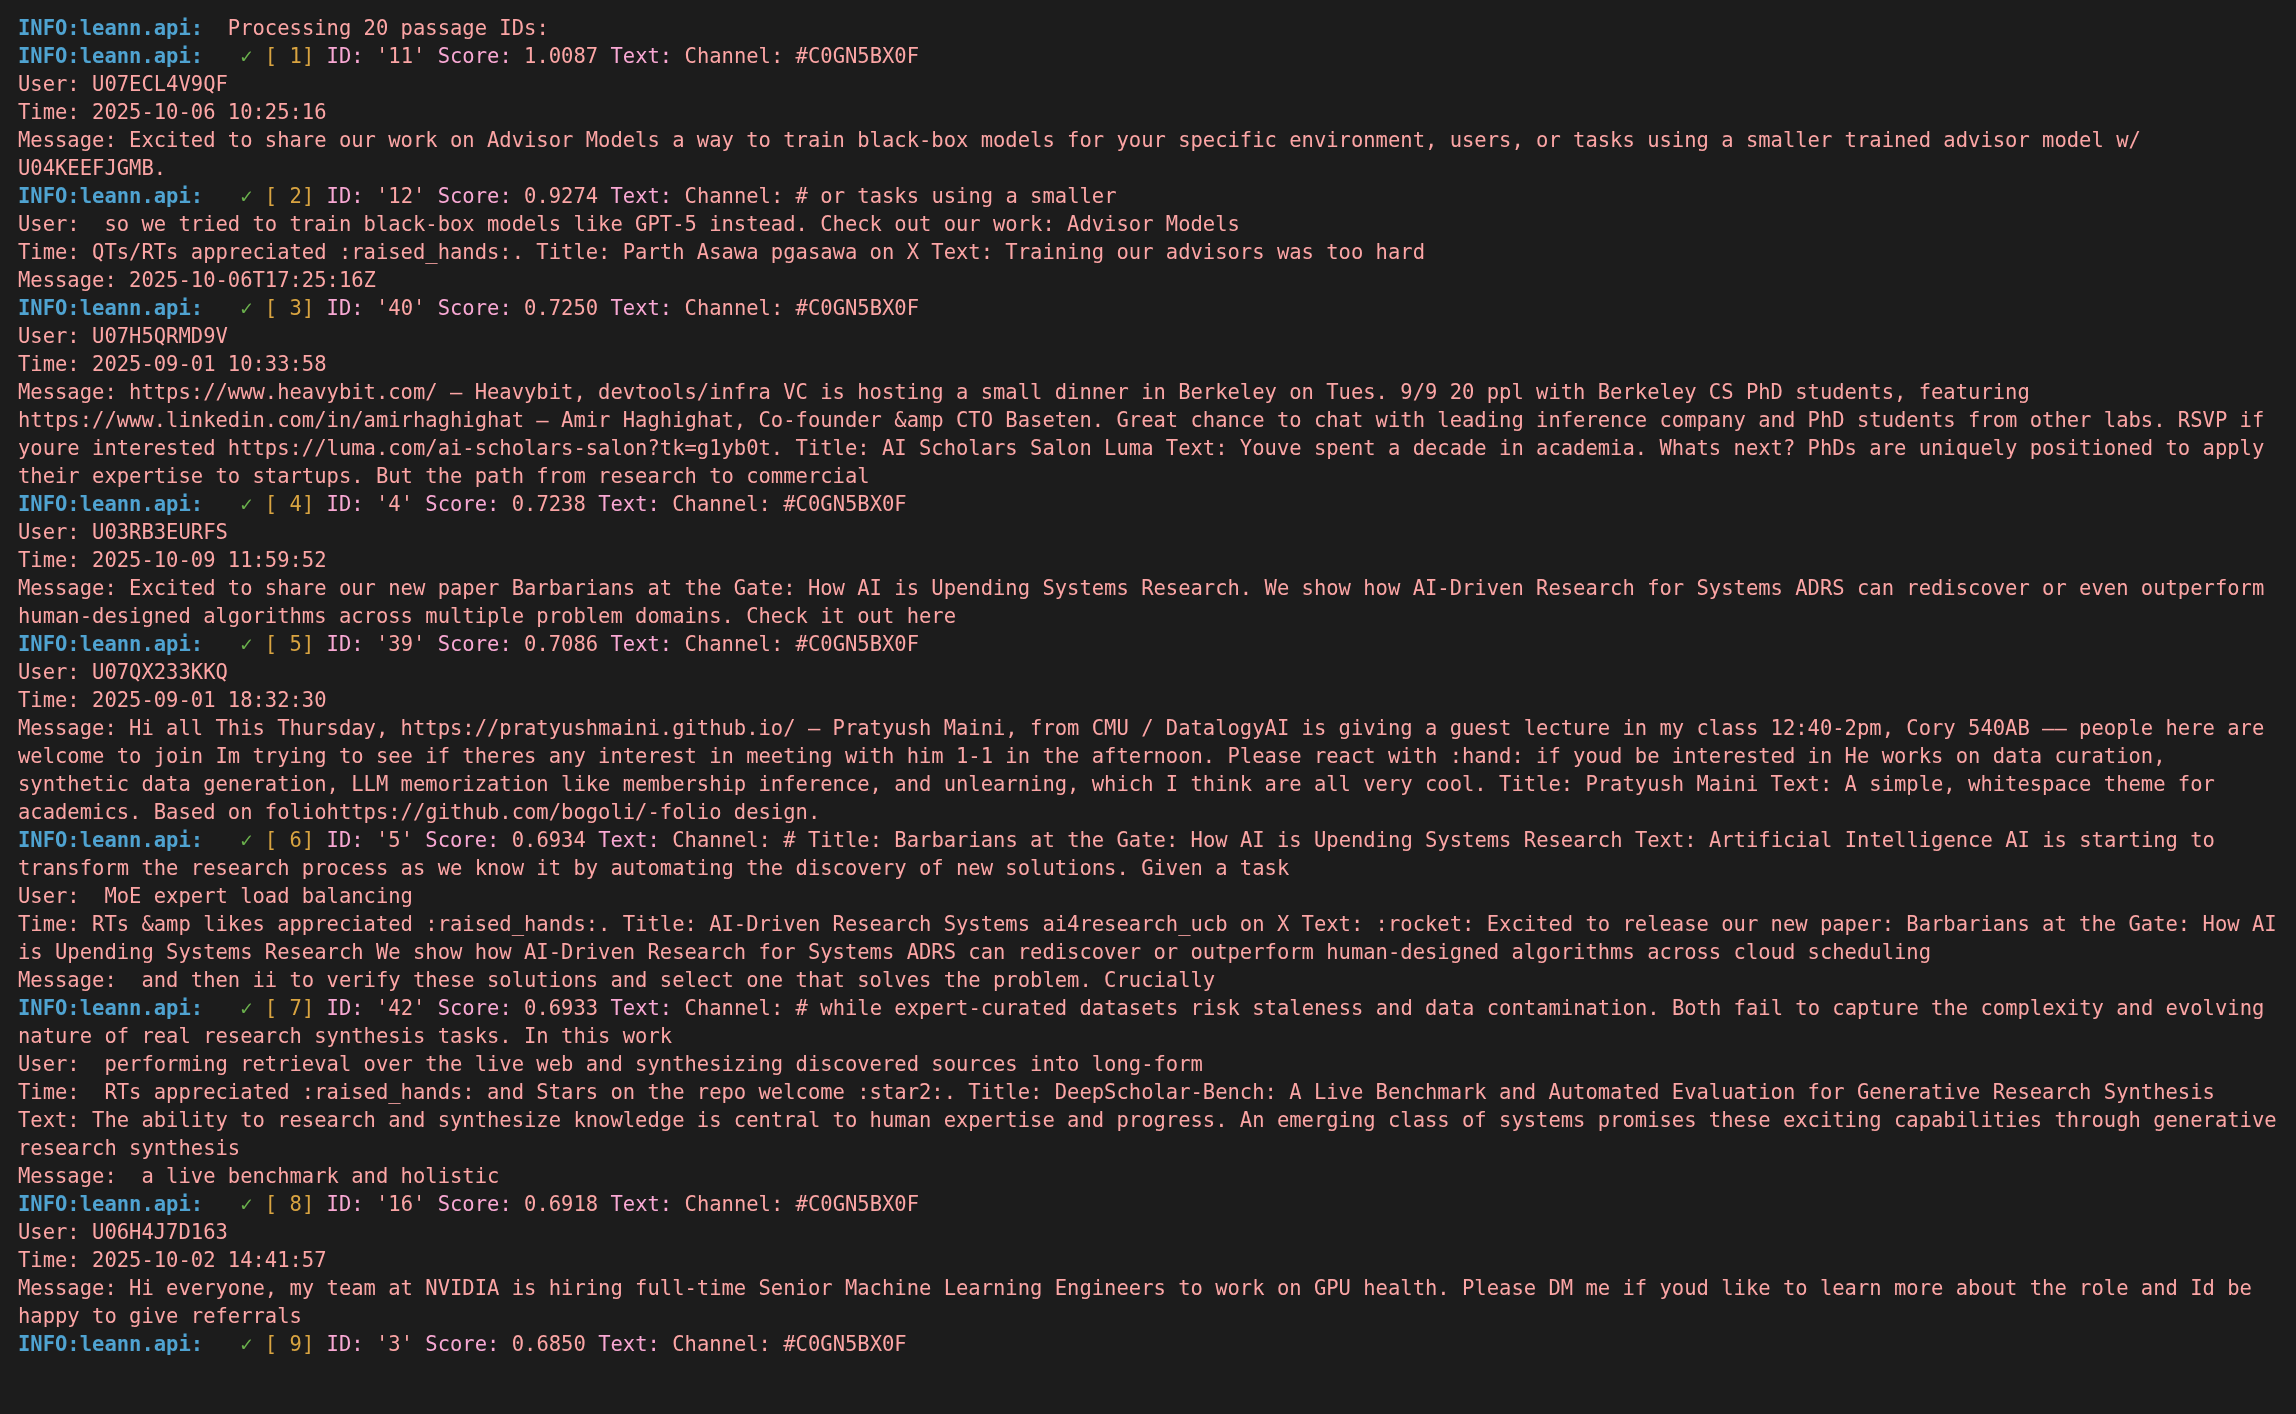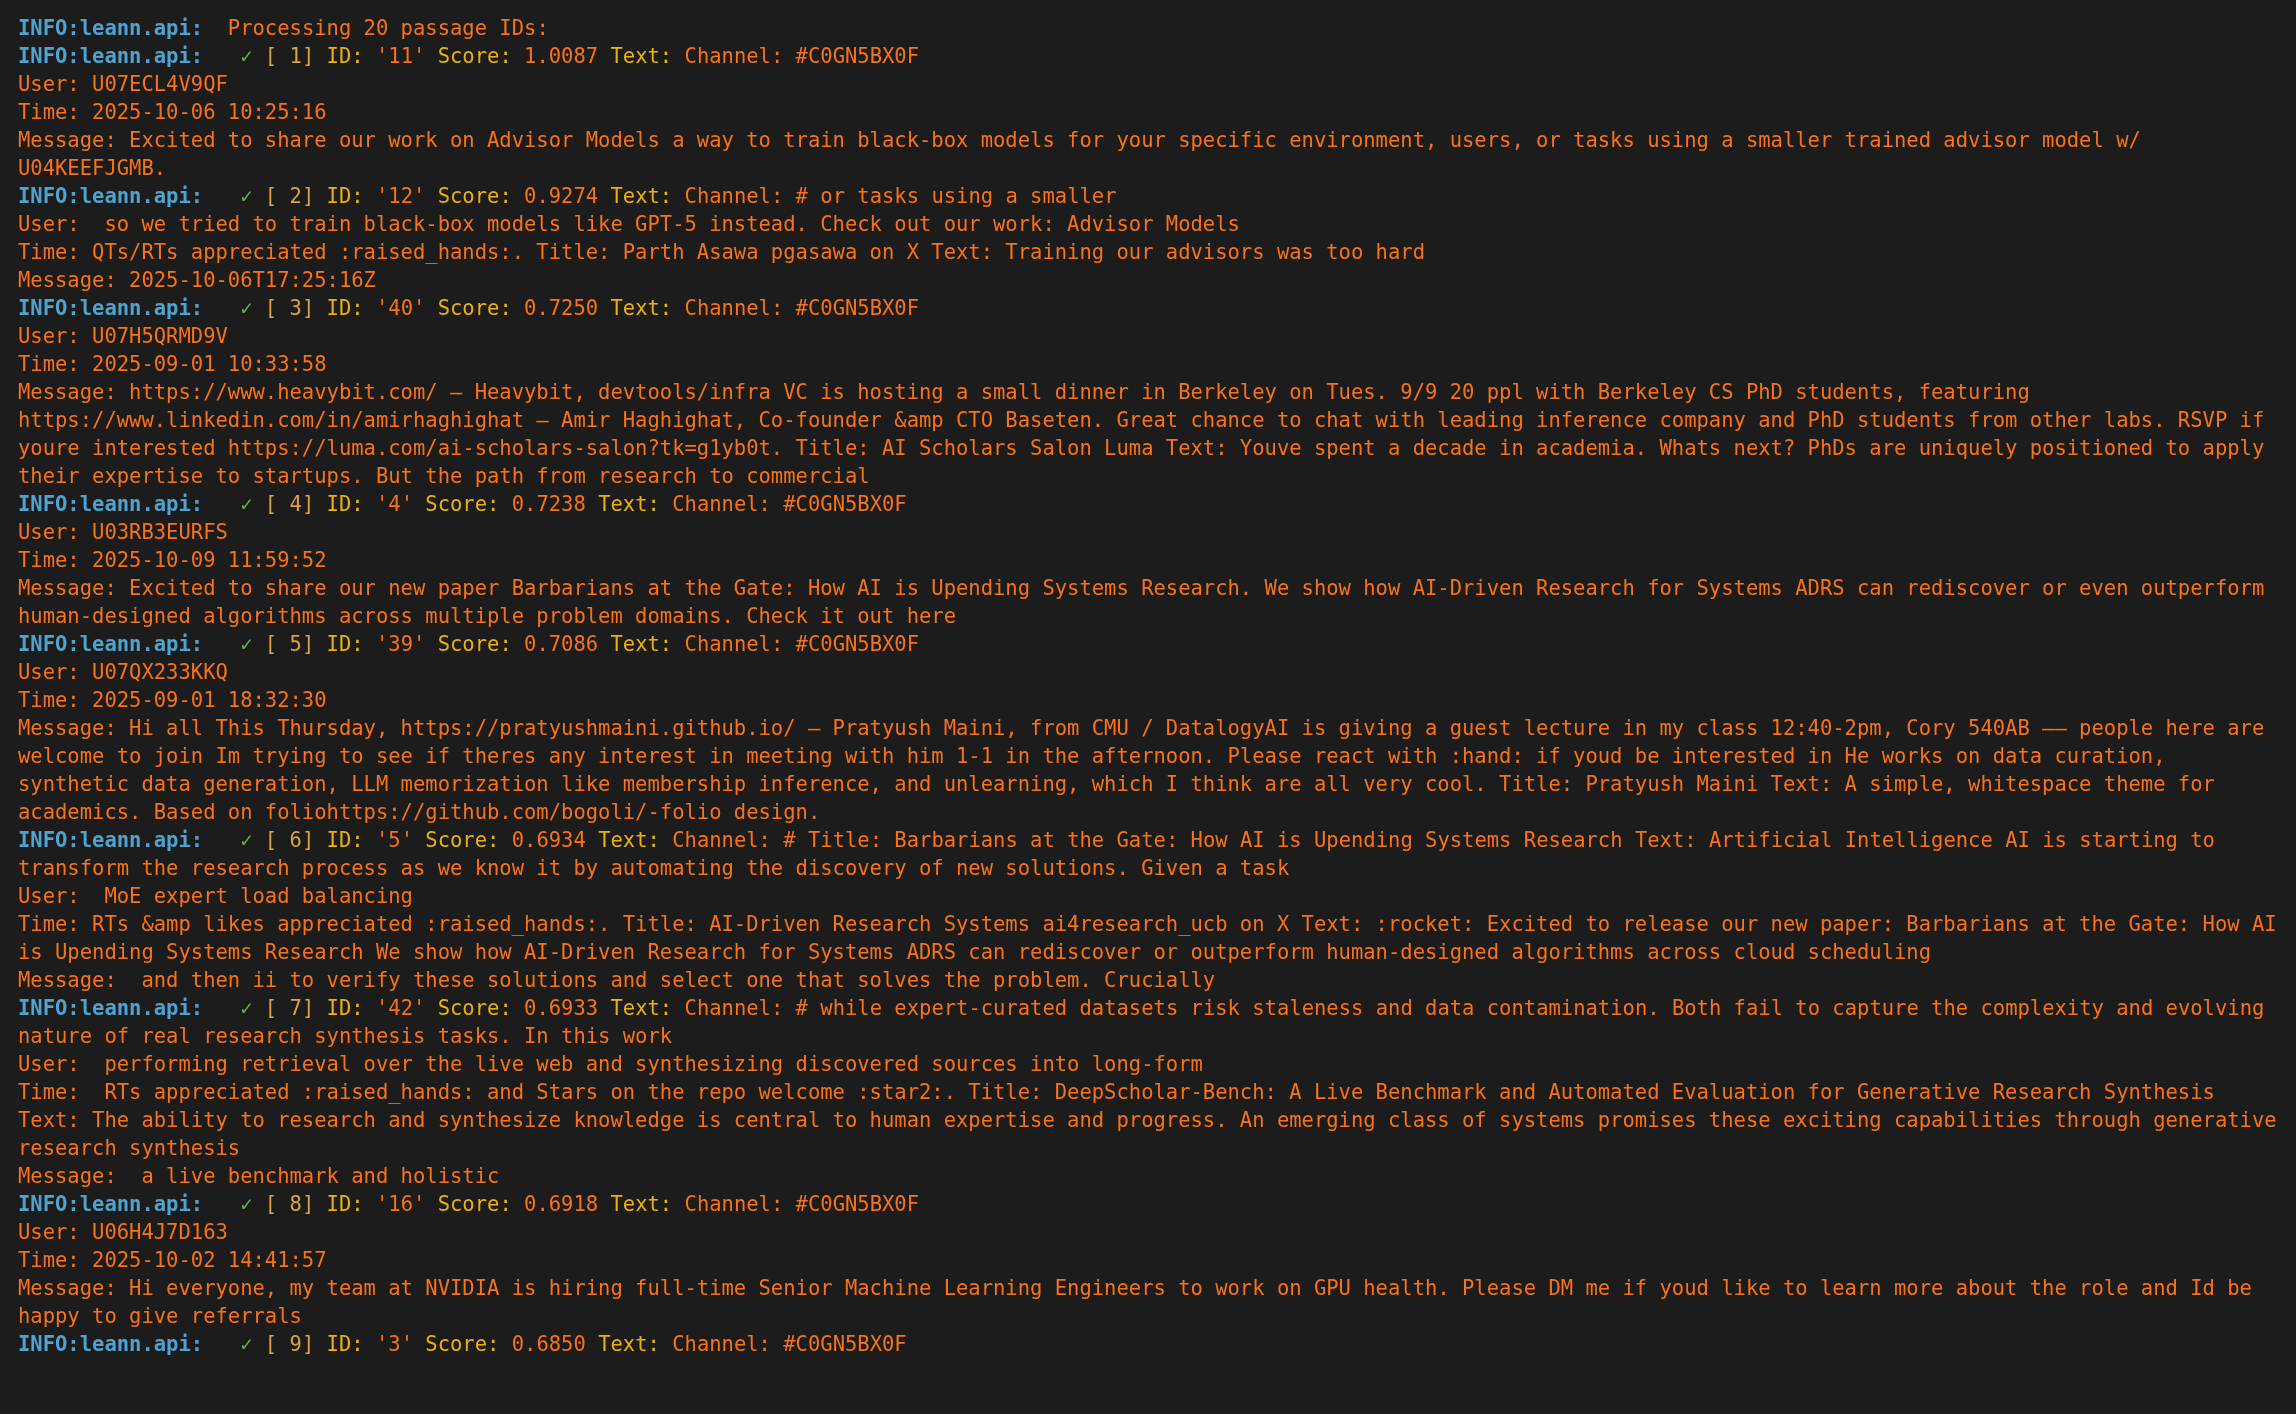--- a/index.html
+++ b/index.html
@@ -24,19 +24,19 @@
     word-break: break-word;
     letter-spacing: 0px;
   }
   .line { white-space: pre-wrap; }
   .seg { white-space: pre-wrap; }
   
   .c-default { color: #d4d4d4; }
   .c-info    { color: #4fa3d1; font-weight: bold; }
   .c-check   { color: #6ab04c; }
   .c-idx     { color: #d9a441; }
-  .c-key     { color: #eab308; text-align: center; }
-  .c-white   { color: #f97316; }
+  .c-key     { color: #f9a8d4; text-align: center; }
+  .c-white   { color: #fca5a5; }
 </style>
 </head>
 <body>
 
 <div id="terminal"><div class="line"><span class="seg c-info">INFO:leann.api:</span><span class="seg c-white">  Processing 20 passage IDs:</span></div><div class="line"><span class="seg c-info">INFO:leann.api:</span><span class="seg c-default">   </span><span class="seg c-check">✓</span><span class="seg c-default"> </span><span class="seg c-idx">[ 1]</span><span class="seg c-default"> </span><span class="seg c-key">ID:</span><span class="seg c-white"> '11' </span><span class="seg c-key">Score:</span><span class="seg c-white"> 1.0087 </span><span class="seg c-key">Text:</span><span class="seg c-white"> Channel: #C0GN5BX0F</span></div><div class="line"><span class="seg c-white">User: U07ECL4V9QF</span></div><div class="line"><span class="seg c-white">Time: 2025-10-06 10:25:16</span></div><div class="line"><span class="seg c-white">Message: Excited to share our work on Advisor Models a way to train black-box models for your specific environment, users, or tasks using a smaller trained advisor model w/ U04KEEFJGMB.</span></div><div class="line"><span class="seg c-info">INFO:leann.api:</span><span class="seg c-default">   </span><span class="seg c-check">✓</span><span class="seg c-default"> </span><span class="seg c-idx">[ 2]</span><span class="seg c-default"> </span><span class="seg c-key">ID:</span><span class="seg c-white"> '12' </span><span class="seg c-key">Score:</span><span class="seg c-white"> 0.9274 </span><span class="seg c-key">Text:</span><span class="seg c-white"> Channel: # or tasks using a smaller</span></div><div class="line"><span class="seg c-white">User:  so we tried to train black-box models like GPT-5 instead. Check out our work: Advisor Models</span></div><div class="line"><span class="seg c-white">Time: QTs/RTs appreciated :raised_hands:. Title: Parth Asawa pgasawa on X Text: Training our advisors was too hard</span></div><div class="line"><span class="seg c-white">Message: 2025-10-06T17:25:16Z</span></div><div class="line"><span class="seg c-info">INFO:leann.api:</span><span class="seg c-default">   </span><span class="seg c-check">✓</span><span class="seg c-default"> </span><span class="seg c-idx">[ 3]</span><span class="seg c-default"> </span><span class="seg c-key">ID:</span><span class="seg c-white"> '40' </span><span class="seg c-key">Score:</span><span class="seg c-white"> 0.7250 </span><span class="seg c-key">Text:</span><span class="seg c-white"> Channel: #C0GN5BX0F</span></div><div class="line"><span class="seg c-white">User: U07H5QRMD9V</span></div><div class="line"><span class="seg c-white">Time: 2025-09-01 10:33:58</span></div><div class="line"><span class="seg c-white">Message: https://www.heavybit.com/ — Heavybit, devtools/infra VC is hosting a small dinner in Berkeley on Tues. 9/9 20 ppl with Berkeley CS PhD students, featuring https://www.linkedin.com/in/amirhaghighat — Amir Haghighat, Co-founder &amp;amp CTO Baseten. Great chance to chat with leading inference company and PhD students from other labs. RSVP if youre interested https://luma.com/ai-scholars-salon?tk=g1yb0t. Title: AI Scholars Salon Luma Text: Youve spent a decade in academia. Whats next? PhDs are uniquely positioned to apply their expertise to startups. But the path from research to commercial</span></div><div class="line"><span class="seg c-info">INFO:leann.api:</span><span class="seg c-default">   </span><span class="seg c-check">✓</span><span class="seg c-default"> </span><span class="seg c-idx">[ 4]</span><span class="seg c-default"> </span><span class="seg c-key">ID:</span><span class="seg c-white"> '4' </span><span class="seg c-key">Score:</span><span class="seg c-white"> 0.7238 </span><span class="seg c-key">Text:</span><span class="seg c-white"> Channel: #C0GN5BX0F</span></div><div class="line"><span class="seg c-white">User: U03RB3EURFS</span></div><div class="line"><span class="seg c-white">Time: 2025-10-09 11:59:52</span></div><div class="line"><span class="seg c-white">Message: Excited to share our new paper Barbarians at the Gate: How AI is Upending Systems Research. We show how AI-Driven Research for Systems ADRS can rediscover or even outperform human-designed algorithms across multiple problem domains. Check it out here</span></div><div class="line"><span class="seg c-info">INFO:leann.api:</span><span class="seg c-default">   </span><span class="seg c-check">✓</span><span class="seg c-default"> </span><span class="seg c-idx">[ 5]</span><span class="seg c-default"> </span><span class="seg c-key">ID:</span><span class="seg c-white"> '39' </span><span class="seg c-key">Score:</span><span class="seg c-white"> 0.7086 </span><span class="seg c-key">Text:</span><span class="seg c-white"> Channel: #C0GN5BX0F</span></div><div class="line"><span class="seg c-white">User: U07QX233KKQ</span></div><div class="line"><span class="seg c-white">Time: 2025-09-01 18:32:30</span></div><div class="line"><span class="seg c-white">Message: Hi all This Thursday, https://pratyushmaini.github.io/ — Pratyush Maini, from CMU / DatalogyAI is giving a guest lecture in my class 12:40-2pm, Cory 540AB —— people here are welcome to join Im trying to see if theres any interest in meeting with him 1-1 in the afternoon. Please react with :hand: if youd be interested in He works on data curation, synthetic data generation, LLM memorization like membership inference, and unlearning, which I think are all very cool. Title: Pratyush Maini Text: A simple, whitespace theme for academics. Based on foliohttps://github.com/bogoli/-folio design.</span></div><div class="line"><span class="seg c-info">INFO:leann.api:</span><span class="seg c-default">   </span><span class="seg c-check">✓</span><span class="seg c-default"> </span><span class="seg c-idx">[ 6]</span><span class="seg c-default"> </span><span class="seg c-key">ID:</span><span class="seg c-white"> '5' </span><span class="seg c-key">Score:</span><span class="seg c-white"> 0.6934 </span><span class="seg c-key">Text:</span><span class="seg c-white"> Channel: # Title: Barbarians at the Gate: How AI is Upending Systems Research Text: Artificial Intelligence AI is starting to transform the research process as we know it by automating the discovery of new solutions. Given a task</span></div><div class="line"><span class="seg c-white">User:  MoE expert load balancing</span></div><div class="line"><span class="seg c-white">Time: RTs &amp;amp likes appreciated :raised_hands:. Title: AI-Driven Research Systems ai4research_ucb on X Text: :rocket: Excited to release our new paper: Barbarians at the Gate: How AI is Upending Systems Research We show how AI-Driven Research for Systems ADRS can rediscover or outperform human-designed algorithms across cloud scheduling</span></div><div class="line"><span class="seg c-white">Message:  and then ii to verify these solutions and select one that solves the problem. Crucially</span></div><div class="line"><span class="seg c-info">INFO:leann.api:</span><span class="seg c-default">   </span><span class="seg c-check">✓</span><span class="seg c-default"> </span><span class="seg c-idx">[ 7]</span><span class="seg c-default"> </span><span class="seg c-key">ID:</span><span class="seg c-white"> '42' </span><span class="seg c-key">Score:</span><span class="seg c-white"> 0.6933 </span><span class="seg c-key">Text:</span><span class="seg c-white"> Channel: # while expert-curated datasets risk staleness and data contamination. Both fail to capture the complexity and evolving nature of real research synthesis tasks. In this work</span></div><div class="line"><span class="seg c-white">User:  performing retrieval over the live web and synthesizing discovered sources into long-form</span></div><div class="line"><span class="seg c-white">Time:  RTs appreciated :raised_hands: and Stars on the repo welcome :star2:. Title: DeepScholar-Bench: A Live Benchmark and Automated Evaluation for Generative Research Synthesis Text: The ability to research and synthesize knowledge is central to human expertise and progress. An emerging class of systems promises these exciting capabilities through generative research synthesis</span></div><div class="line"><span class="seg c-white">Message:  a live benchmark and holistic</span></div><div class="line"><span class="seg c-info">INFO:leann.api:</span><span class="seg c-default">   </span><span class="seg c-check">✓</span><span class="seg c-default"> </span><span class="seg c-idx">[ 8]</span><span class="seg c-default"> </span><span class="seg c-key">ID:</span><span class="seg c-white"> '16' </span><span class="seg c-key">Score:</span><span class="seg c-white"> 0.6918 </span><span class="seg c-key">Text:</span><span class="seg c-white"> Channel: #C0GN5BX0F</span></div><div class="line"><span class="seg c-white">User: U06H4J7D163</span></div><div class="line"><span class="seg c-white">Time: 2025-10-02 14:41:57</span></div><div class="line"><span class="seg c-white">Message: Hi everyone, my team at NVIDIA is hiring full-time Senior Machine Learning Engineers to work on GPU health. Please DM me if youd like to learn more about the role and Id be happy to give referrals</span></div><div class="line"><span class="seg c-info">INFO:leann.api:</span><span class="seg c-default">   </span><span class="seg c-check">✓</span><span class="seg c-default"> </span><span class="seg c-idx">[ 9]</span><span class="seg c-default"> </span><span class="seg c-key">ID:</span><span class="seg c-white"> '3' </span><span class="seg c-key">Score:</span><span class="seg c-white"> 0.6850 </span><span class="seg c-key">Text:</span><span class="seg c-white"> Channel: #C0GN5BX0F</span></div></div>
 
 </body></html>

